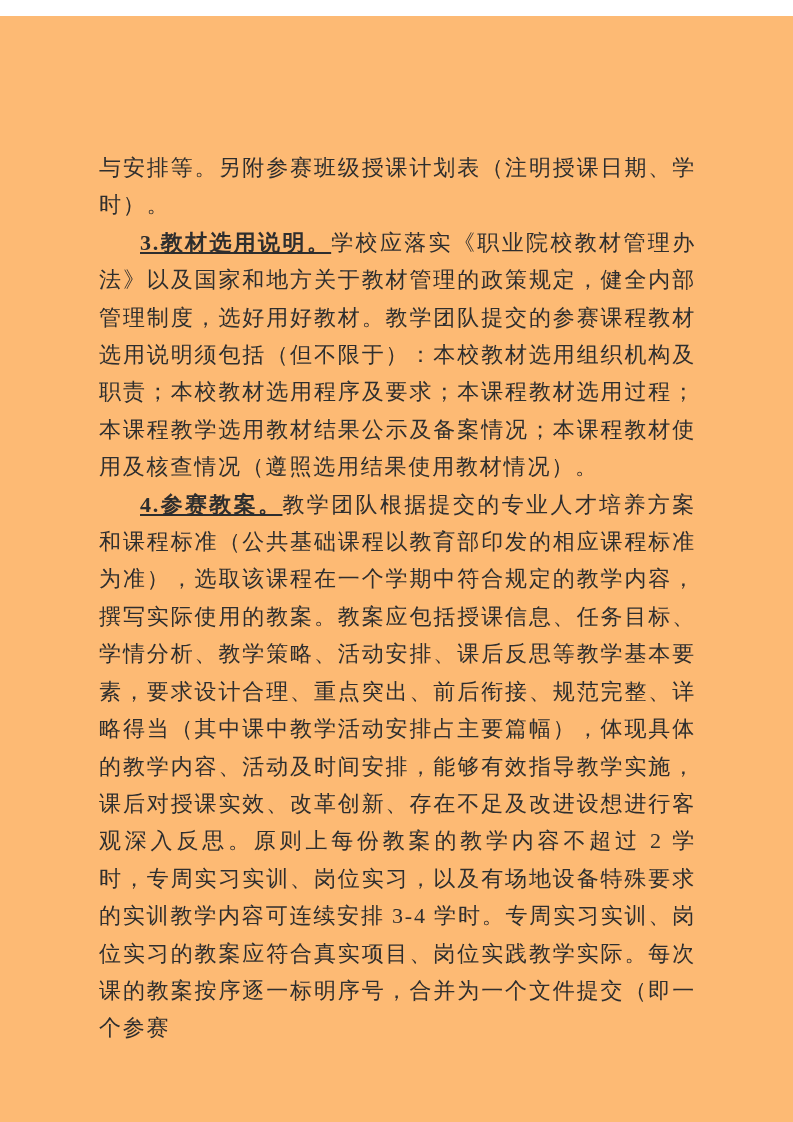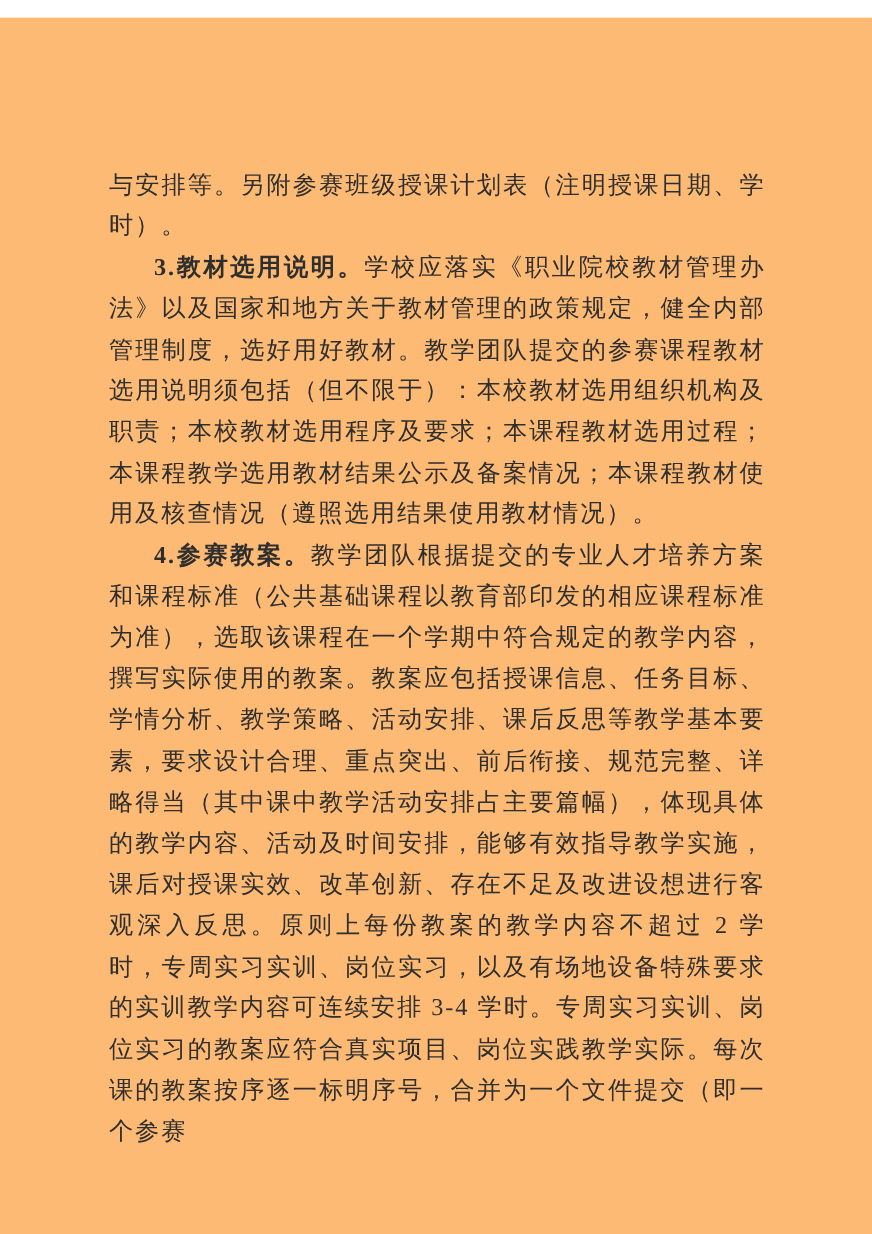--- a/index.html
+++ b/index.html
@@ -33,20 +33,21 @@
     padding: 0;
   }
   p.para.indent {
     text-indent: 41px;
   }
   .run {
     font-weight: normal;
   }
   .run.bold {
     font-weight: bold;
+    text-decoration: underline;
   }
 </style>
 </head>
 <body>
 
 <div class="page">
   <div class="content">
       <p class="para"><span class="run">与安排等。另附参赛班级授课计划表（注明授课日期、学时）。</span></p>
       <p class="para indent"><span class="run bold">3.教材选用说明。</span><span class="run">学校应落实《职业院校教材管理办法》以及国家和地方关于教材管理的政策规定，健全内部管理制度，选好用好教材。教学团队提交的参赛课程教材选用说明须包括（但不限于）：本校教材选用组织机构及职责；本校教材选用程序及要求；本课程教材选用过程；本课程教学选用教材结果公示及备案情况；本课程教材使用及核查情况（遵照选用结果使用教材情况）。</span></p>
       <p class="para indent"><span class="run bold">4.参赛教案。</span><span class="run">教学团队根据提交的专业人才培养方案和课程标准（公共基础课程以教育部印发的相应课程标准为准），选取该课程在一个学期中符合规定的教学内容，撰写实际使用的教案。教案应包括授课信息、任务目标、学情分析、教学策略、活动安排、课后反思等教学基本要素，要求设计合理、重点突出、前后衔接、规范完整、详略得当（其中课中教学活动安排占主要篇幅），体现具体的教学内容、活动及时间安排，能够有效指导教学实施，课后对授课实效、改革创新、存在不足及改进设想进行客观深入反思。原则上每份教案的教学内容不超过 2 学时，专周实习实训、岗位实习，以及有场地设备特殊要求的实训教学内容可连续安排 3-4 学时。专周实习实训、岗位实习的教案应符合真实项目、岗位实践教学实际。每次课的教案按序逐一标明序号，合并为一个文件提交（即一个参赛</span></p>

